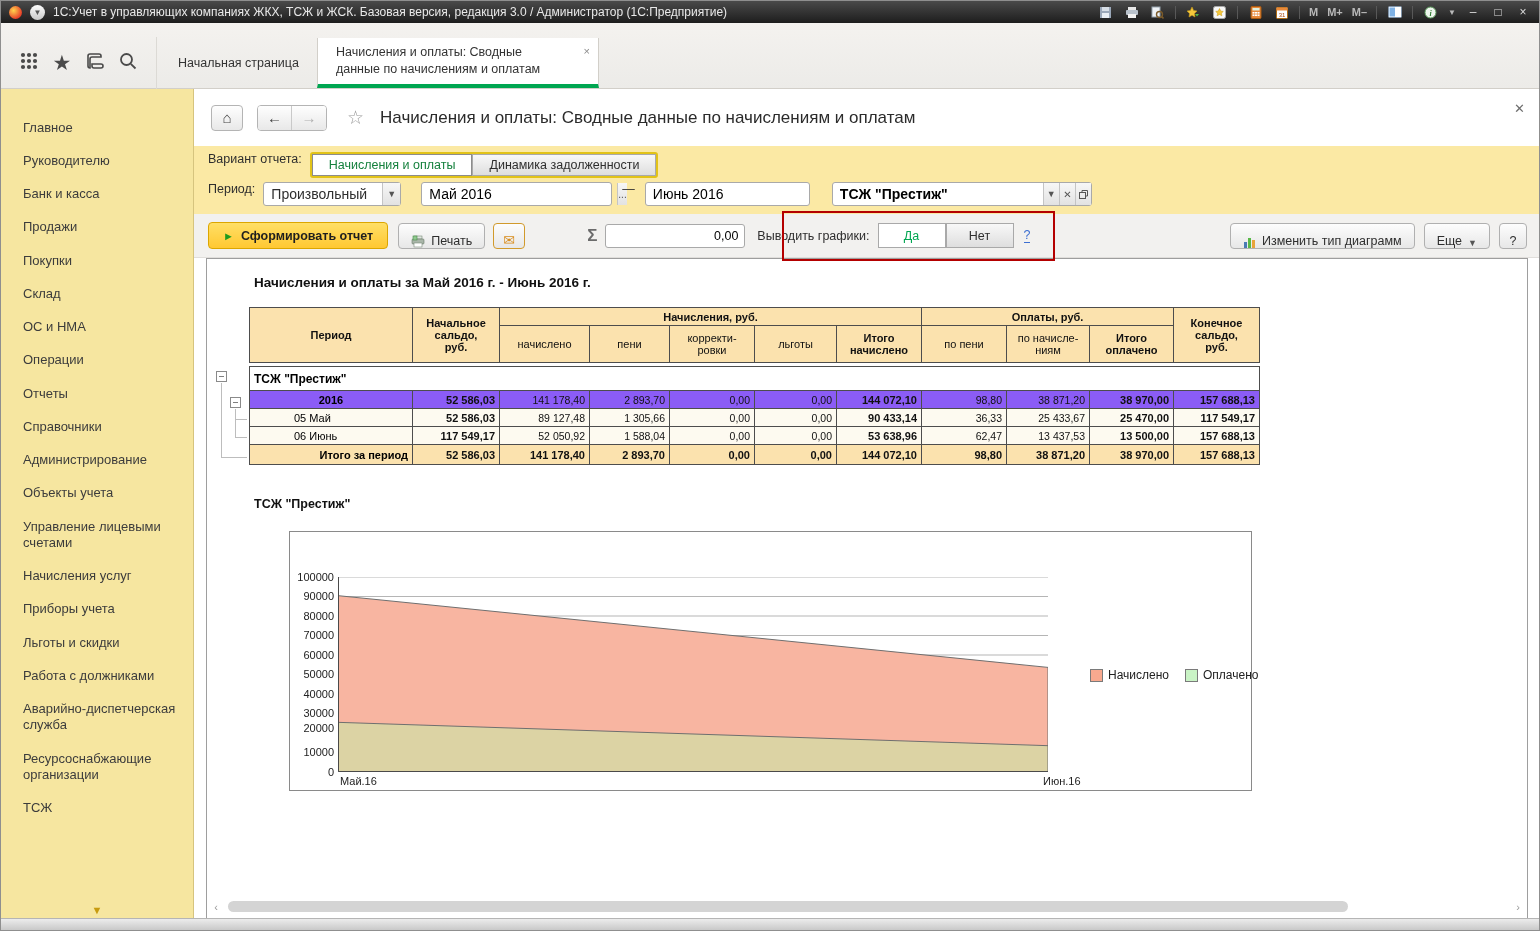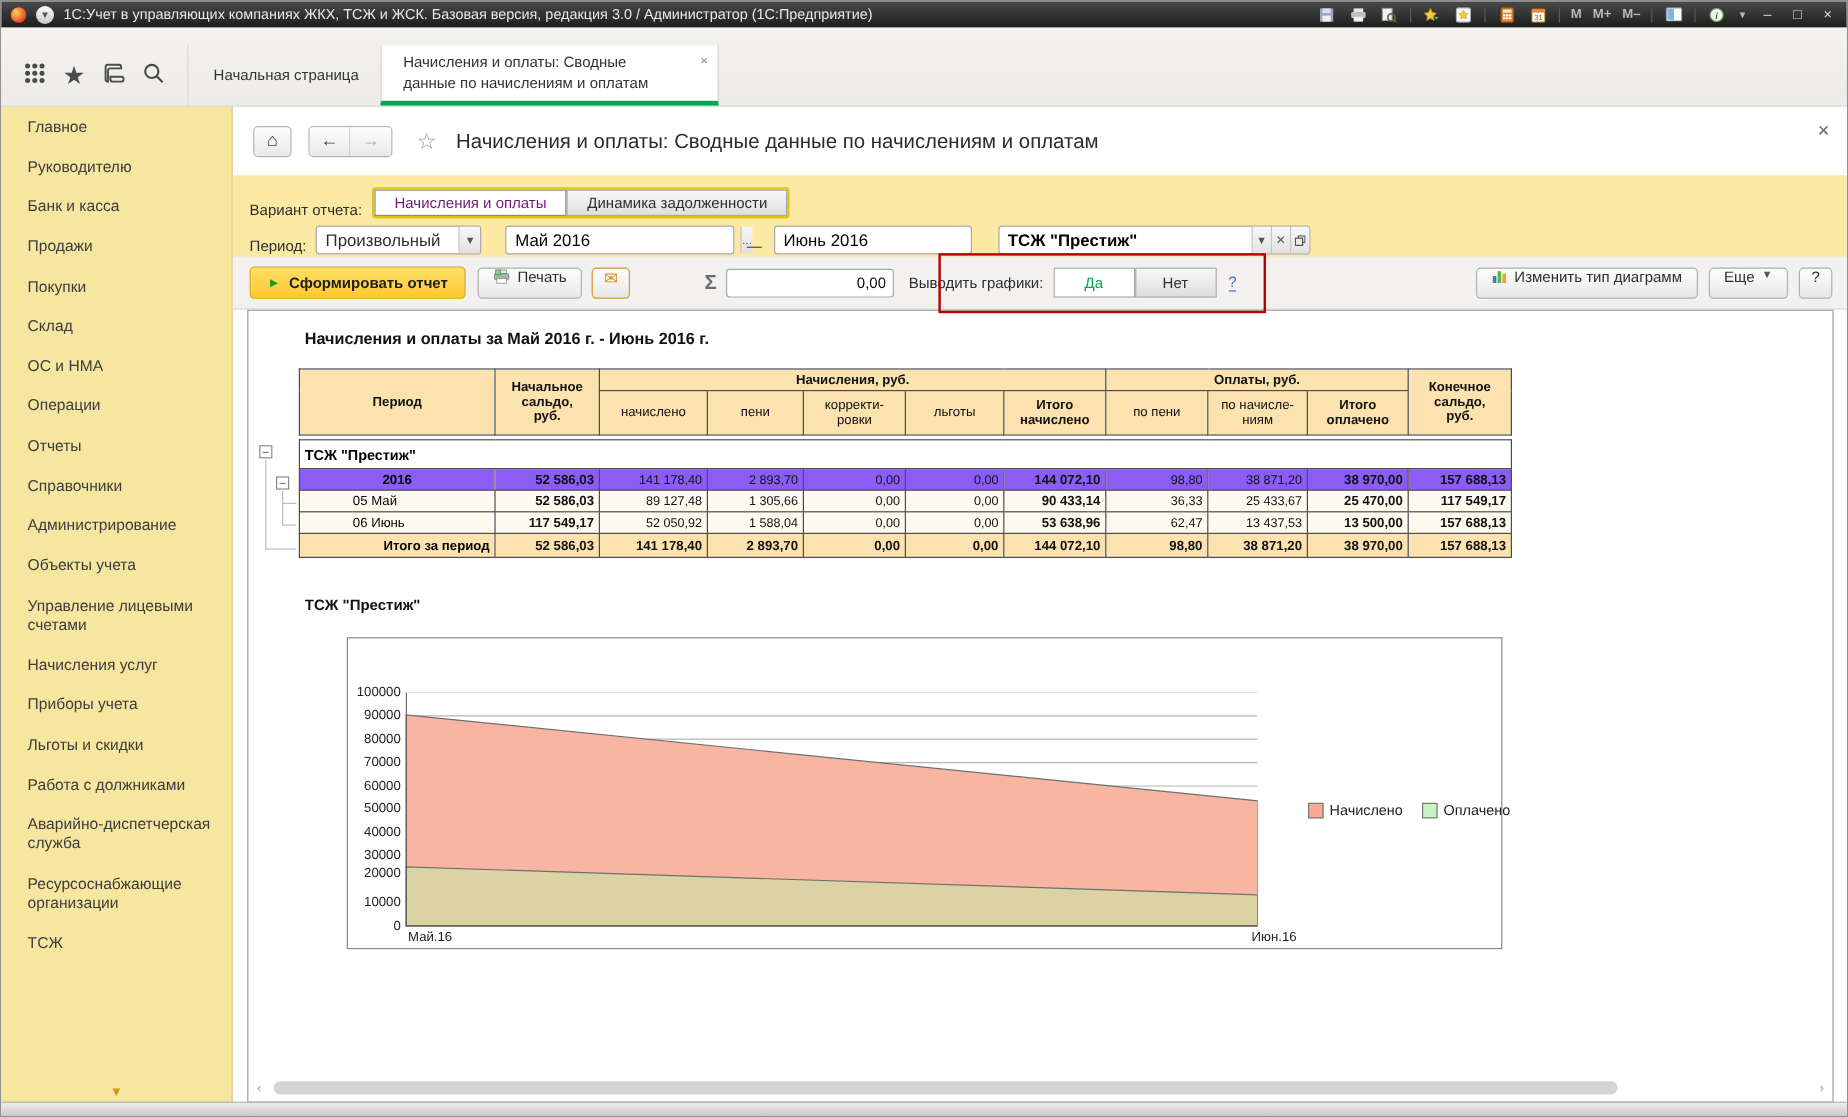--- a/index.html
+++ b/index.html
@@ -20,52 +20,52 @@
   
   .tabsbar{position:absolute;top:22px;left:0;width:100%;height:66px;background:linear-gradient(#f4f2ef,#ecebe8);border-bottom:1px solid #d2cfc9}
   .panel-icons{position:absolute;left:0;top:14px;width:156px;height:52px;display:flex;align-items:center;justify-content:space-between;padding:0 18px;border-right:1px solid #dcdad5}
   .tabs{position:absolute;left:159px;bottom:0;display:flex;align-items:flex-end;height:50px}
   .tab{height:50px;display:flex;align-items:center;padding:0 18px;font-size:12.5px;color:#333}
   .tab.active{background:#fff;border-left:1px solid #d2cfc9;border-right:1px solid #d2cfc9;border-bottom:4px solid #00a651;position:relative;padding-right:30px;line-height:1.35}
   .tab-close{position:absolute;top:6px;right:8px;color:#8a8a8a;font-size:11px}
 
   
   .sidebar{position:absolute;left:0;top:88px;width:193px;height:831px;background:#f6e6a0;border-right:1px solid #d6c47e;overflow:hidden}
-  .side-list{padding-top:0}
+  .side-list{padding-top:22px}
   .side-item{padding:8.5px 10px 8.5px 22px;font-size:13px;color:#3c3c3c;line-height:1.25;cursor:default}
   .side-more{position:absolute;bottom:4px;left:0;width:100%;text-align:center;color:#c79b10;font-size:11px}
 
   
   .content{position:absolute;left:193px;top:88px;width:1347px;height:831px;background:#fff}
 
   .crumb-row{position:absolute;left:0;top:0;width:100%;height:57px;display:flex;align-items:center;padding-left:17px}
   .btn-sq{width:32px;height:26px;border:1px solid #b4b4b4;border-radius:4px;background:linear-gradient(#fefefe,#e8e8e8);display:flex;align-items:center;justify-content:center;font-size:15px;color:#3f3f3f}
   .nav-pair{display:flex;margin-left:14px;border:1px solid #b4b4b4;border-radius:4px;overflow:hidden}
   .nav-pair span{width:34px;height:24px;display:flex;align-items:center;justify-content:center;font-size:15px;background:linear-gradient(#fefefe,#e8e8e8)}
   .nav-back{color:#3f3f3f;border-right:1px solid #c9c9c9}
   .nav-fwd{color:#b0b0b0}
   .fav-star{margin-left:20px;font-size:19px;color:#9a9a9a}
   .page-title{margin-left:16px;font-size:17px;color:#2b2b2b}
   .form-close{position:absolute;right:16px;top:12px;color:#6d6d6d;font-size:13px}
 
   
   .filter-panel{position:absolute;left:0;top:57px;width:100%;height:68px;background:#fbe9a4;padding:6px 0 0 14px;font-size:12.5px;color:#2e2e2e}
-  .f-row{display:flex;align-items:flex-end;height:30px}
+  .f-row{display:flex;align-items:flex-start;height:30px}
   .variant-group{display:flex;border:2px solid #e2c318;border-radius:3px;margin-left:8px}
   .vbtn{padding:3px 16px;font-size:12.5px;border:1px solid #a9a9a9;background:linear-gradient(#f8f8f8,#dedede);color:#2e2e2e}
-  .vbtn.active{background:#fff;color:#701a75;border-color:#8c8c8c}
+  .vbtn.active{background:#fff;color:#15803d;border-color:#8c8c8c}
   .combo,.field{display:flex;align-items:center;background:#fff;border:1px solid #a9a9a9;border-radius:3px;height:24px;font-size:12.5px}
   .combo .val,.field input{padding:0 7px;border:none;outline:none;font-size:14px;font-family:inherit;background:transparent}
   .mini-btn{width:18px;height:100%;display:flex;align-items:center;justify-content:center;border-left:1px solid #c4c4c4;background:linear-gradient(#f7f7f7,#e2e2e2);color:#555;font-size:9px}
   .dash{margin:0 10px;color:#2e2e2e}
 
   
   .action-bar{position:absolute;left:0;top:125px;width:100%;height:44px;background:#f2f1ef;display:flex;align-items:center;padding:0 14px;border-bottom:1px solid #e0dedb}
   .btn-generate{display:flex;align-items:center;gap:7px;background:linear-gradient(#ffdf66,#ffc832);border:1px solid #dca600;border-radius:4px;height:27px;padding:0 14px;font-size:12.5px;font-weight:bold;color:#1e1e1e}
-  .btn-plain{display:flex;align-items:flex-start;gap:6px;background:linear-gradient(#fdfdfd,#e7e7e7);border:1px solid #b0b0b0;border-radius:4px;height:26px;padding:0 12px;font-size:12.5px;color:#2e2e2e}
+  .btn-plain{display:flex;align-items:flex-end;gap:6px;background:linear-gradient(#fdfdfd,#e7e7e7);border:1px solid #b0b0b0;border-radius:4px;height:26px;padding:0 12px;font-size:12.5px;color:#2e2e2e}
   .btn-mail{width:32px;justify-content:center;border-color:#d19a2c}
   .sigma{margin-left:62px;font-size:17px;color:#6b6b6b;font-weight:bold}
   .sum-field{width:140px;height:24px;margin-left:8px;border:1px solid #a9a9a9;border-radius:3px;background:#fff}
   .sum-field input{width:100%;height:100%;border:none;outline:none;text-align:right;padding:0 6px;font-size:12.5px;font-family:inherit;background:transparent}
   .charts-group{display:flex;align-items:center;margin-left:12px;font-size:12.5px;color:#2e2e2e;gap:0}
   .tg{display:flex;margin-left:8px}
   .tgbtn{width:68px;height:25px;display:flex;align-items:center;justify-content:center;border:1px solid #a9a9a9;background:linear-gradient(#f8f8f8,#dedede);font-size:12.5px;color:#2e2e2e}
   .tgbtn.active{background:#fff;color:#00a651}
   .q-link{margin-left:10px;color:#3d6fd1;border-bottom:1px dashed #3d6fd1;font-size:12.5px}
   .right-tools{margin-left:auto;display:flex;align-items:center;gap:9px}

